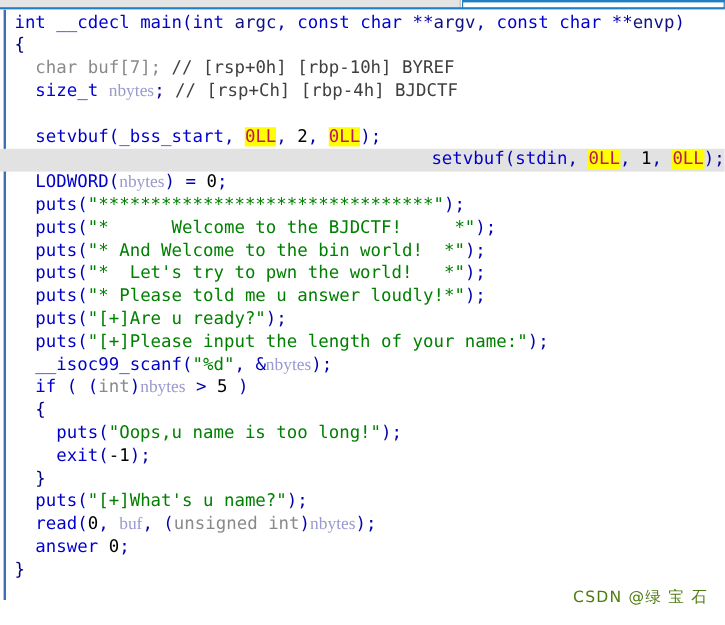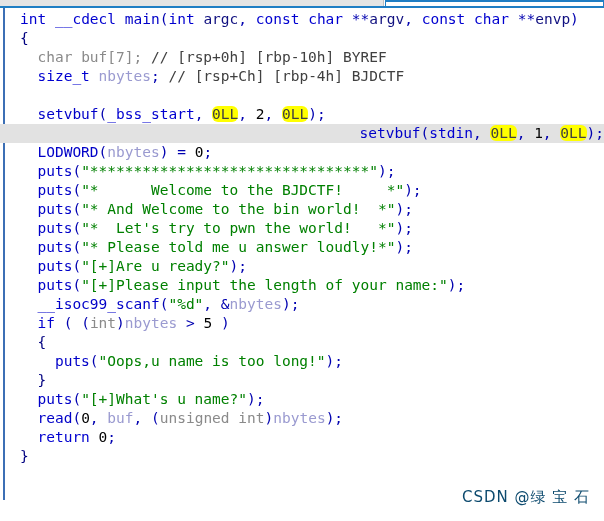--- a/index.html
+++ b/index.html
@@ -82,49 +82,49 @@
     top: 2px;
     width: 604px;
   }
 
   .line {
     position: relative;
     height: 19px;
     line-height: 19px;
     font-size: 14.5px;
     white-space: pre;
-    padding-left: 20px;
+    padding-left: 12px;
     letter-spacing: 0px;
   }
   .line.hl {
     background: #e2e2e2;
     text-align: right;
   }
 
   
   .kw      { color: #0000d0; }   
   .fn      { color: #0000c8; }   
   .punc    { color: #0000b0; }   
   .type    { color: #8a8a8a; }   
-  .var     { color: #9a9ad0; }   
+  .var     { color: #9a9ad0; font-family: Liberation Serif, serif; }   
   .str     { color: #008000; }   
   .num     { color: #000000; }   
   .cmt     { color: #9090c8; }   
   .brace   { color: #000080; }
   .plain   { color: #101080; }
-  .hlyellow{ background: #ffff00; color: #404040; border-radius: 6px; }
+  .hlyellow{ background: #ffff00; color: #be185d; }
 
   
   #watermark {
     position: absolute;
     right: 14px;
     bottom: 14px;
     font-family: "DejaVu Sans", "Liberation Sans", sans-serif;
-    font-size: 15px;
-    color: #0c4a6e;
+    font-size: 13px;
+    color: #4d7c0f;
     letter-spacing: 1px;
     user-select: none;
   }
 </style>
 <style>
     .line.hl { background: #e2e2e2; }
     .hlyellow { background: #ffff00; }
     #fold-bar { background: #3c6fb5; }
     .str { color: #008000; }
     .cmt { color: #404040; }
@@ -178,27 +178,28 @@
     <div class="line">  <span class="fn">puts</span><span class="punc">(</span><span class="str">"[+]Please input the length of your name:"</span><span class="punc">);</span></div>
 
     <div class="line">  <span class="fn">__isoc99_scanf</span><span class="punc">(</span><span class="str">"%d"</span><span class="punc">,</span> <span class="punc">&amp;</span><span class="var">nbytes</span><span class="punc">);</span></div>
 
     <div class="line">  <span class="kw">if</span> <span class="punc">(</span> <span class="punc">(</span><span class="type">int</span><span class="punc">)</span><span class="var">nbytes</span> <span class="punc">&gt;</span> <span class="num">5</span> <span class="punc">)</span></div>
 
     <div class="line">  <span class="brace">{</span></div>
 
     <div class="line">    <span class="fn">puts</span><span class="punc">(</span><span class="str">"Oops,u name is too long!"</span><span class="punc">);</span></div>
 
+    <div class="line">    <span class="fn">exit</span><span class="punc">(</span><span class="num">-1</span><span class="punc">);</span></div>
 
     <div class="line">  <span class="brace">}</span></div>
 
     <div class="line">  <span class="fn">puts</span><span class="punc">(</span><span class="str">"[+]What's u name?"</span><span class="punc">);</span></div>
 
     <div class="line">  <span class="fn">read</span><span class="punc">(</span><span class="num">0</span><span class="punc">,</span> <span class="var">buf</span><span class="punc">,</span> <span class="punc">(</span><span class="type">unsigned int</span><span class="punc">)</span><span class="var">nbytes</span><span class="punc">);</span></div>
 
-    <div class="line">  <span class="kw">return</span> <span class="num">0</span><span class="punc">;</span></div>
+    <div class="line">  <span class="kw">answer</span> <span class="num">0</span><span class="punc">;</span></div>
 
     <div class="line"><span class="brace">}</span></div>
 
   </div>
 
   <div id="watermark">CSDN @绿 宝 石</div>
 </div>
 
 </body></html>

